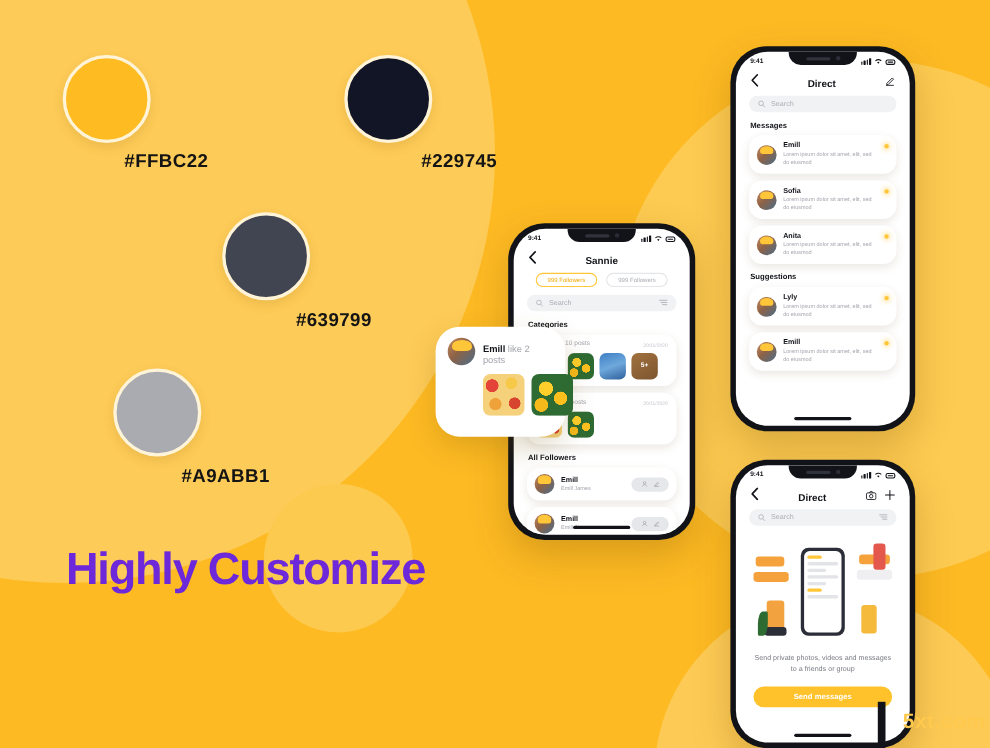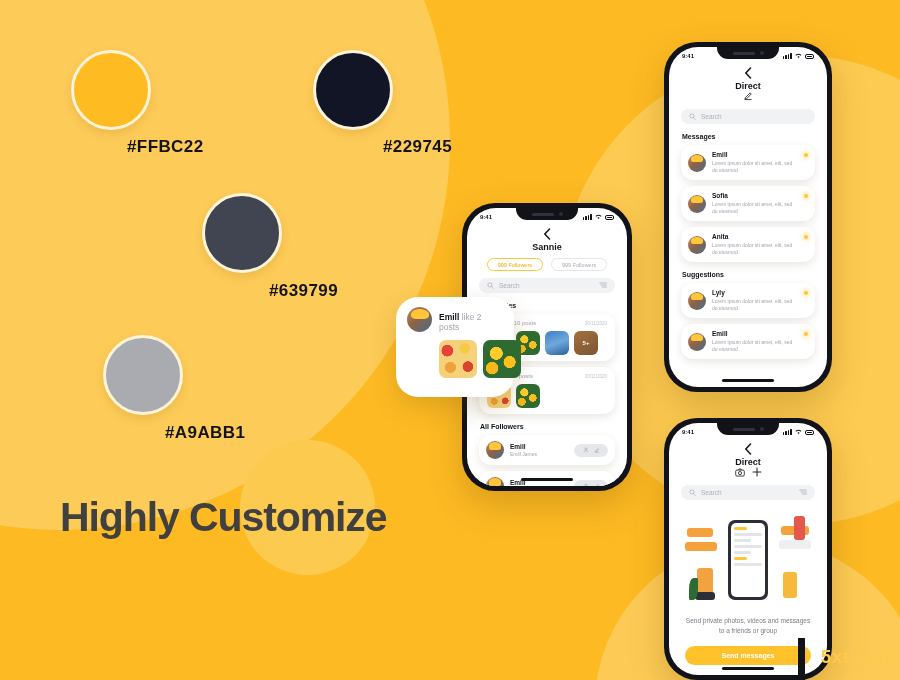--- a/index.html
+++ b/index.html
@@ -26,40 +26,40 @@
   }
   .swatch .hex {
     position:absolute;
     color:#141414;
     font-weight:bold;
     font-size:17px;
     letter-spacing:.4px;
     white-space:nowrap;
   }
 
-  #swatch-ffbc22 { left:71px;  top:50px; }
+  #swatch-ffbc22 { left:57px;  top:50px; }
   #swatch-ffbc22 .disc { width:80px; height:80px; background:#FFBC22; }
   #swatch-ffbc22 .hex  { left:56px; top:87px; }
 
   #swatch-121526 { left:313px; top:50px; }
   #swatch-121526 .disc { width:80px; height:80px; background:#121526; }
   #swatch-121526 .hex  { left:70px; top:87px; }
 
   #swatch-414451 { left:202px; top:193px; }
   #swatch-414451 .disc { width:80px; height:80px; background:#414451; }
   #swatch-414451 .hex  { left:67px; top:88px; }
 
   #swatch-a9abb1 { left:103px; top:335px; }
   #swatch-a9abb1 .disc { width:80px; height:80px; background:#A9ABB1; }
   #swatch-a9abb1 .hex  { left:62px; top:88px; }
 
   
   #headline-block { position:absolute; left:60px; top:495px; width:440px; }
   #headline {
-    font-size:41px; font-weight:bold; color:#404040;
+    font-size:41px; font-weight:bold; color:#6d28d9;
     letter-spacing:-1.1px; line-height:1.08;
   }
   #subhead {
     margin-top:22px; font-size:18.5px; color:#15171f;
     line-height:1.65; letter-spacing:-.2px;
   }
 
   
   .phone {
     position:absolute;
@@ -94,23 +94,22 @@
   .bars i { display:block; width:1.6px; background:#111318; border-radius:.5px; }
   .bat { border:1px solid #111318; border-radius:2px; position:relative; }
   .bat::after { content:""; position:absolute; left:1px; top:1px; bottom:1px; right:1px; background:#111318; border-radius:1px; }
 
   .home-ind {
     position:absolute; left:50%; transform:translateX(-50%);
     background:#111318; border-radius:4px;
   }
 
   .nav {
-    display:flex; align-items:center; justify-content:space-between;
+    display:flex; align-items:flex-end; justify-content:space-between;
     color:#111318;
-    flex-direction:column;
   }
   .nav .title { font-weight:bold; }
   .nav-actions { display:flex; align-items:center; }
 
   .searchbar {
     background:#F1F2F4; border-radius:999px;
     display:flex; align-items:center;
     color:#ACAEB5;
   }
   .searchbar .ph { flex:1; }

